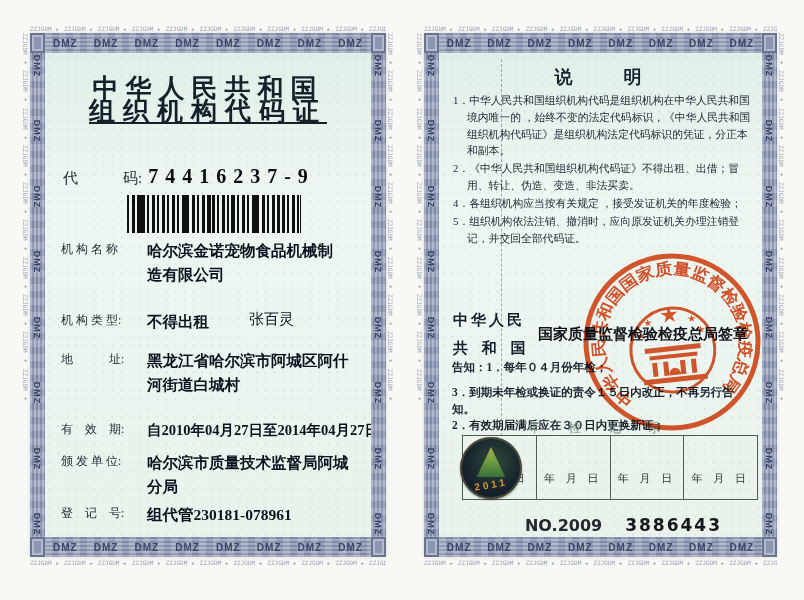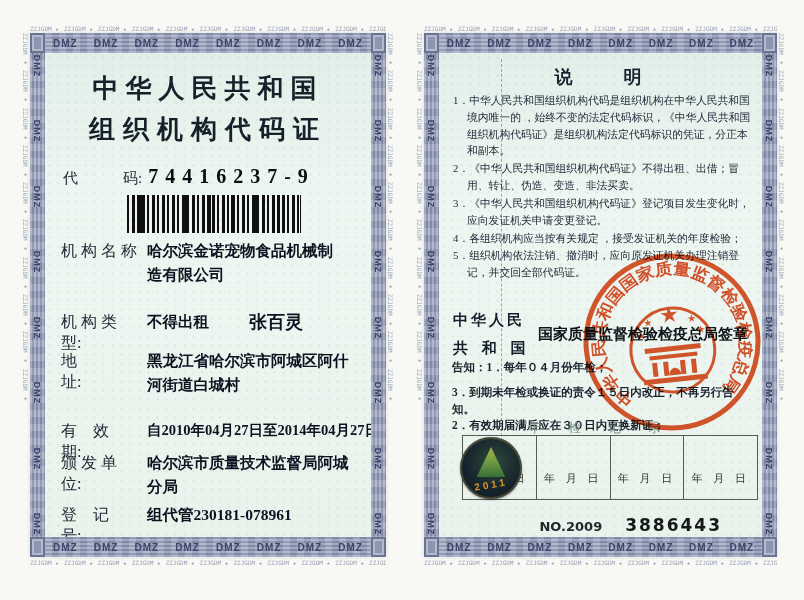--- a/index.html
+++ b/index.html
@@ -65,38 +65,38 @@
     background-image:
       radial-gradient(circle, rgba(110,160,135,.10) 1px, transparent 1.5px),
       linear-gradient(180deg, #e2efe9 0%, #eef6f1 30%, #e9f3ec 100%);
     background-size:9px 9px, 100% 100%;
     overflow:hidden;
   }
 
   
   .title { position:absolute; left:0; right:0; text-align:center; font-weight:bold; font-size:26px; color:#15202b; letter-spacing:7px; }
   .title1 { top:18px; }
-  .title2 { top:59px; letter-spacing:8px; }
+  .title2 { top:41px; letter-spacing:8px;text-decoration:underline; }
 
   .code-row { position:absolute; left:18px; top:112px; display:flex; align-items:baseline; }
   .code-label { font-size:15px; color:#222b36; }
   .code-value { margin-left:6px; font-size:20px; font-weight:bold; letter-spacing:7px; color:#0a0d12; font-family:"Liberation Serif", serif; }
 
   .barcode {
     position:absolute; left:82px; top:142px; width:174px; height:38px;
     background-image:
       repeating-linear-gradient(90deg, #101010 0 2px, transparent 2px 5px, #101010 5px 8px, transparent 8px 10px),
       repeating-linear-gradient(90deg, transparent 0 12px, #101010 12px 15px, transparent 15px 23px);
   }
 
   .lrow { position:absolute; left:16px; display:flex; align-items:flex-start; }
-  .lrow .lbl { width:80px; flex:none; font-size:16px; color:#1d2733; padding-top:2px; }
+  .lrow .lbl { width:80px; flex:none; font-size:12px; color:#1d2733; padding-top:2px; }
   .lrow .val { margin-left:6px; font-weight:bold; font-size:15.5px; line-height:1.55; color:#0c1320; }
   .row-name   { top:186px; }  .row-name .val   { width:192px; }
-  .row-type   { top:257px; }  .row-type .val2  { margin-left:40px; font-weight:bold; font-size:18px; color:#0c1320; }
+  .row-type   { top:257px; }  .row-type .val2  { margin-left:40px; font-weight:normal; font-size:15px; color:#0c1320; }
   .row-addr   { top:296px; }  .row-addr .val   { width:206px; }
   .row-valid  { top:366px; }  .row-valid .val  { font-size:14.5px; white-space:nowrap; }
   .row-issuer { top:398px; }  .row-issuer .val { width:206px; }
   .row-reg    { top:450px; }
 
   
   .fold-line { position:absolute; left:62px; top:6px; height:412px; border-left:1px dashed rgba(55,65,95,.45); }
 
   .r-heading { position:absolute; top:12px; left:0; right:0; text-align:center; font-weight:bold; font-size:18px; color:#1a2430; letter-spacing:5px; }
 
@@ -134,21 +134,21 @@
     background:linear-gradient(180deg, #c9c24e 0%, #7fae45 45%, #3c7a38 100%);
     opacity:.85;
   }
   .holo-year {
     position:absolute; left:0; right:0; bottom:9px; text-align:center;
     font-family:"Liberation Sans", sans-serif; font-weight:bold; font-size:10px;
     color:#d9952f; letter-spacing:3px; transform:rotate(-10deg);
   }
 
   .serial { position:absolute; top:462px; right:40px; display:flex; align-items:baseline; gap:12px; font-family:"DejaVu Sans", sans-serif; }
-  .serial-prefix { font-size:13px; font-weight:bold; color:#22282e; }
+  .serial-prefix { font-size:16px; font-weight:bold; color:#22282e; }
   .serial-number { font-size:17px; font-weight:bold; letter-spacing:2px; color:#15181c;margin-left:11px; }
 
   .seal {
     position:absolute; left:141px; top:197px; width:184px; height:184px;
     transform:rotate(-6deg); mix-blend-mode:multiply; opacity:.92; z-index:6;
     pointer-events:none;
   }
 </style>
 </head>
 <body>
@@ -302,21 +302,20 @@
     <div class="corner br"></div>
 
     <div class="inner">
       <div class="fold-line"></div>
 
       <div class="r-heading">说　　明</div>
 
       <ul class="notes">
         <li>1．中华人民共和国组织机构代码是组织机构在中华人民共和国境内唯一的 ，始终不变的法定代码标识，《中华人民共和国组织机构代码证》是组织机构法定代码标识的凭证，分正本和副本。</li>
         <li>2．《中华人民共和国组织机构代码证》不得出租、出借；冒用、转让、伪造、变造、非法买卖。</li>
-        <li>3．《中华人民共和国组织机构代码证》登记项目发生变化时，应向发证机关申请变更登记。</li>
         <li>4．各组织机构应当按有关规定 ，接受发证机关的年度检验；</li>
         <li>5．组织机构依法注销、撤消时，应向原发证机关办理注销登记，并交回全部代码证。</li>
       </ul>
 
       <div class="country1">中华人民</div>
       <div class="country2">共 和 国</div>
       <div class="authority">国家质量监督检验检疫总局签章</div>
 
       <div class="notice notice-a">告知：1．每年０４月份年检；</div>
       <div class="notice notice-b">3．到期未年检或换证的责令１５日内改正，不再另行告知。</div>

